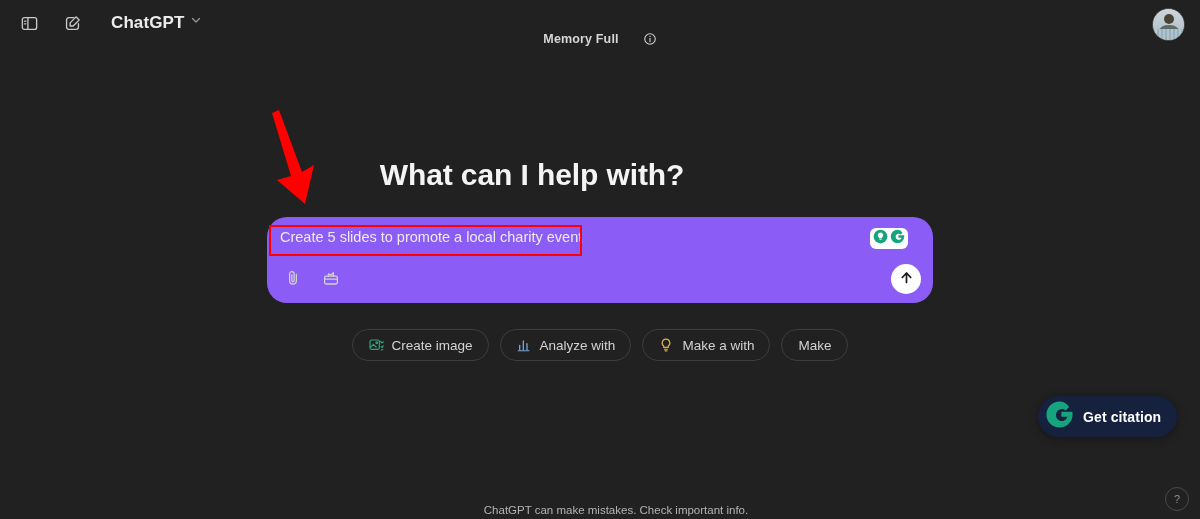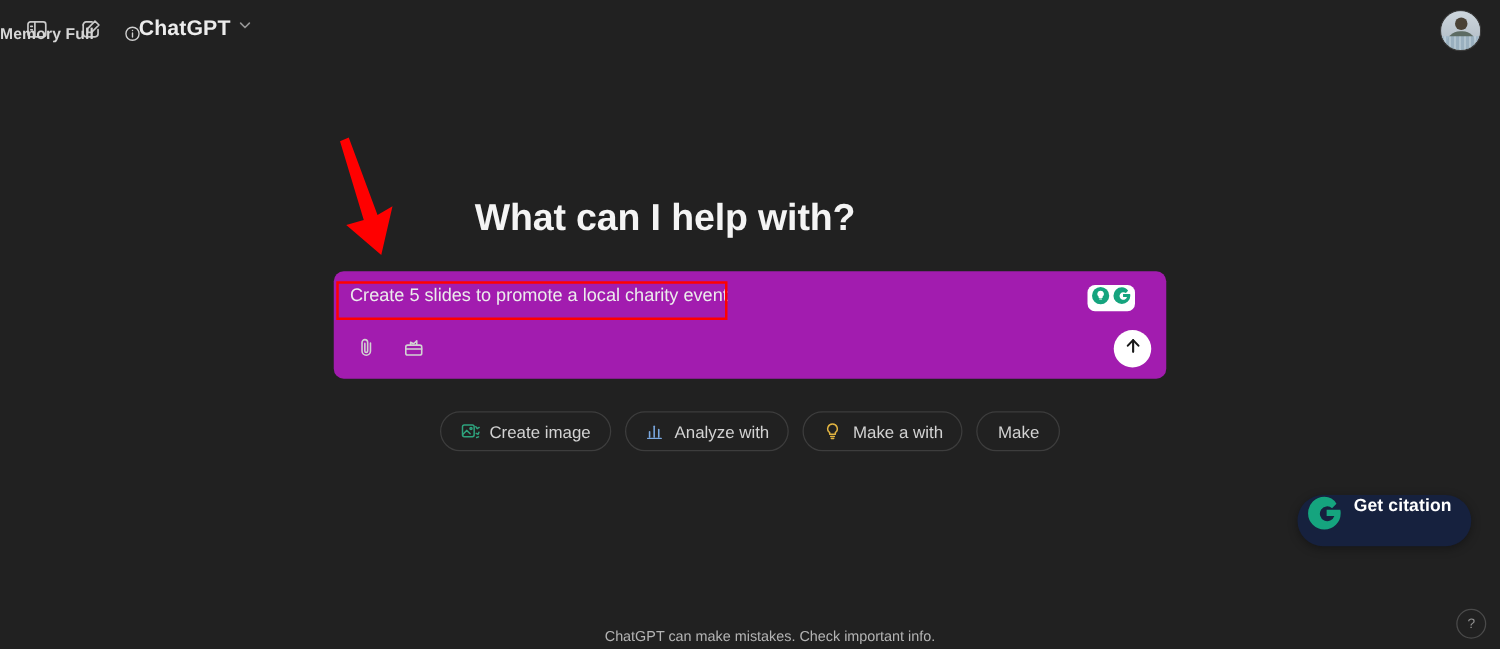--- a/index.html
+++ b/index.html
@@ -60,25 +60,25 @@
   }
   .chev {
     width: 14px; height: 14px;
     display: block;
     opacity: .75;
   }
 
   .topbar-center {
     position: absolute;
     left: 0; right: 0;
-    top: 4px;
+    top: 16px;
     height: 46px;
     display: flex;
     align-items: center;
-    justify-content: flex-start;
+    justify-content: center;
     gap: 24px;
     pointer-events: none;
   }
   .memory-label {
     font-size: 12.5px;
     font-weight: 700;
     color: #d6d6d6;
     letter-spacing: .15px;
   }
   .info-icon { width: 14px; height: 14px; display: block; pointer-events: auto; cursor: pointer; }
@@ -136,22 +136,22 @@
     letter-spacing: -.1px;
   }
 
   
   .composer {
     position: absolute;
     left: 267px;
     top: 217px;
     width: 666px;
     height: 86px;
-    background: #a21caf;
-    border-radius: 8px;
+    background: #8b5cf6;
+    border-radius: 20px;
     box-sizing: border-box;
   }
   .composer-text {
     position: absolute;
     left: 13px;
     top: 12px;
     font-size: 14.5px;
     color: #ececec;
     white-space: nowrap;
   }
@@ -244,21 +244,21 @@
   
   .citation {
     position: absolute;
     left: 1038px;
     top: 396px;
     height: 41px;
     padding: 0 16px 0 7px;
     background: #16213e;
     border-radius: 21px;
     display: flex;
-    align-items: flex-start;
+    align-items: center;
     gap: 9px;
     cursor: pointer;
     box-shadow: 0 2px 8px rgba(0,0,0,.35);
   }
   .citation-label {
     font-size: 14px;
     font-weight: 700;
     color: #ffffff;
     letter-spacing: .1px;
   }

